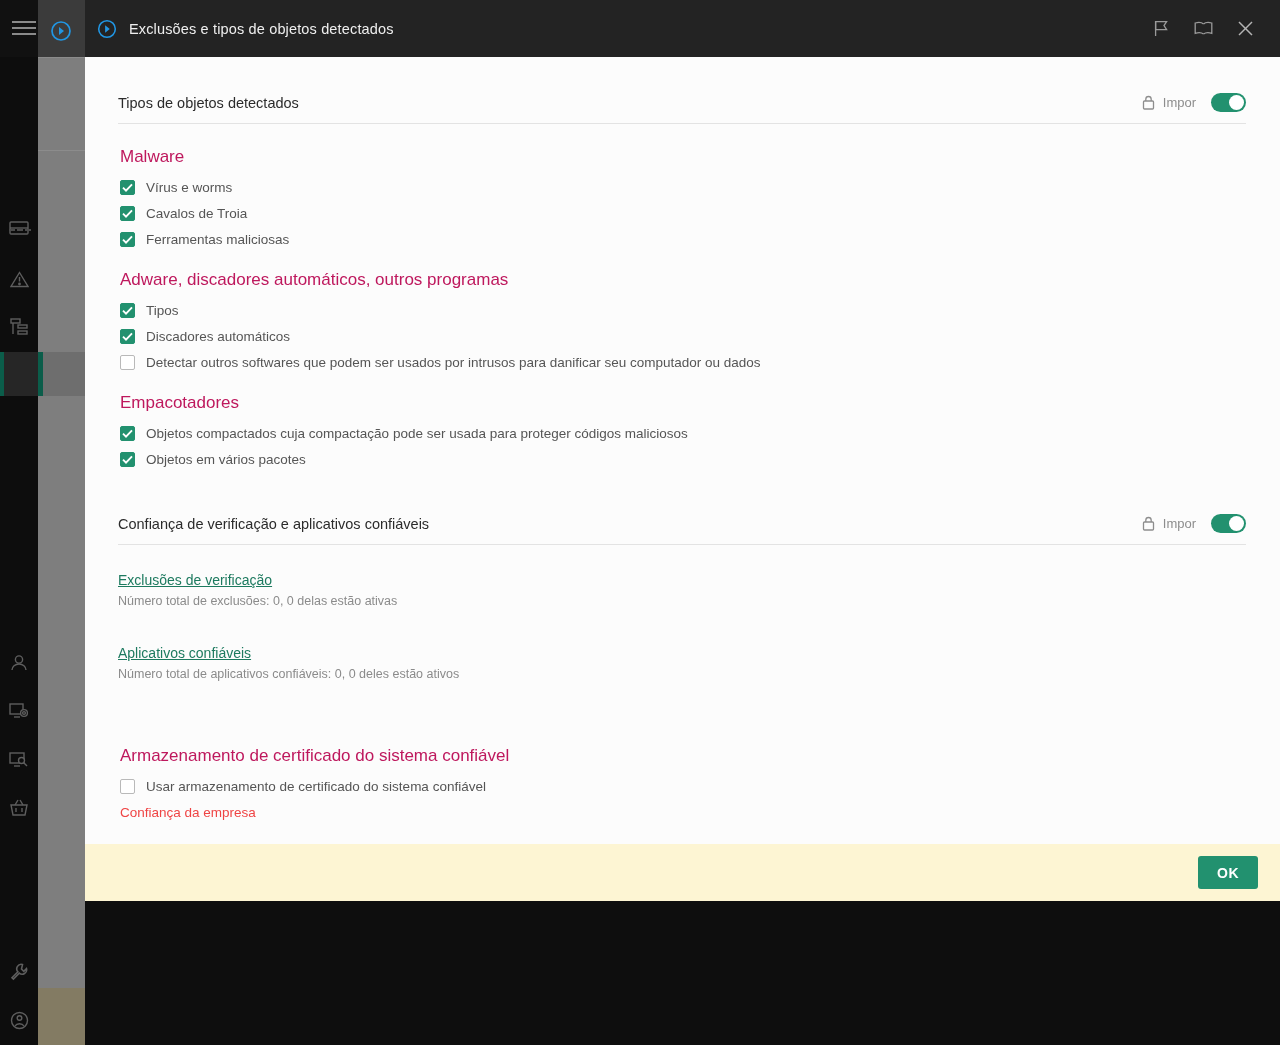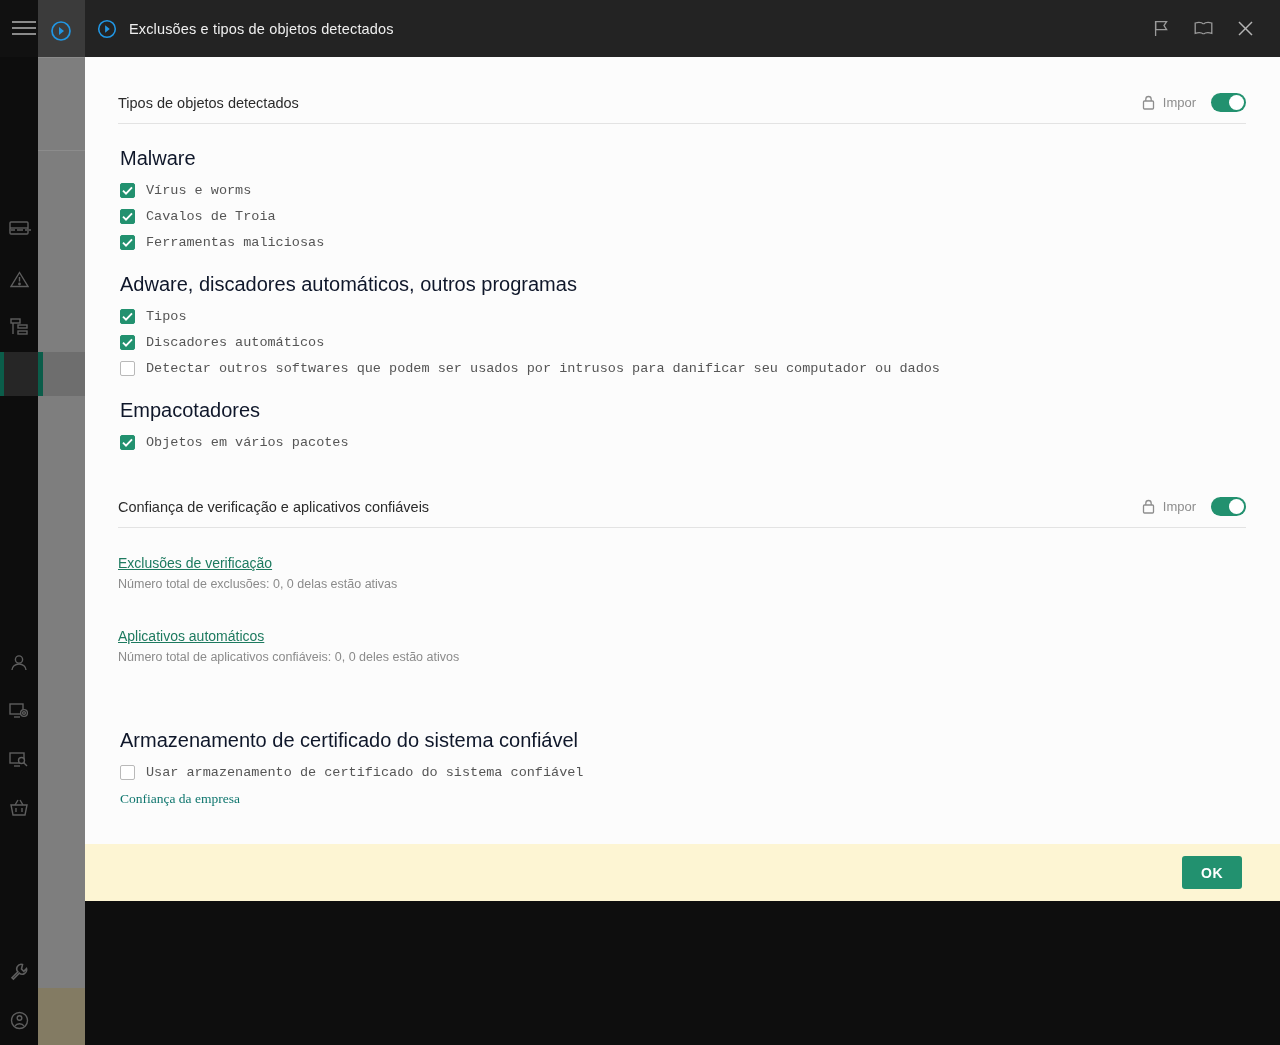--- a/index.html
+++ b/index.html
@@ -103,49 +103,49 @@
   .toggle {
     width: 35px; height: 19px; border-radius: 10px; background: #22916f;
     position: relative; cursor: pointer; margin-left: 7px;
   }
   .toggle::after {
     content: ""; position: absolute; right: 2px; top: 2px;
     width: 15px; height: 15px; border-radius: 50%; background: #ffffff;
   }
 
   .group-title {
-    font-size: 20px; color: #0f172a; margin: 23px 0 13px 2px;
+    font-size: 17px; color: #be185d; margin: 23px 0 13px 2px;
   }
   .cb-row {
-    display: flex; align-items: center; margin: 0 0 11px 2px; font-family: Liberation Mono, monospace;
+    display: flex; align-items: center; margin: 0 0 11px 2px;
   }
   .cb {
     width: 15px; height: 15px; border-radius: 2px; flex: 0 0 15px;
     display: flex; align-items: center; justify-content: center;
     cursor: pointer;
   }
   .cb.on { background: #22916f; border: 1px solid #22916f; }
   .cb.off { background: #ffffff; border: 1px solid #b9b9b9; }
   .cb svg { display: block; }
   .cb-label { font-size: 13.5px; color: #555555; margin-left: 11px; }
 
   .link-block { margin-top: 26px; }
   .link-block.second { margin-top: 36px; }
   .ext-link {
     font-size: 14px; color: #1d7a5f; text-decoration: underline;
     cursor: pointer; display: inline-block;
   }
   .sub-note { font-size: 12.5px; color: #8b8b8b; margin-top: 5px; }
 
-  .plain-text { font-size: 13.5px; color: #0f766e; margin: 4px 0 0 2px; font-family: Liberation Serif, serif; }
+  .plain-text { font-size: 13.5px; color: #ef4444; margin: 4px 0 0 2px; }
 
   .footer {
     flex: 0 0 57px; background: #fdf5d3;
     display: flex; align-items: center; justify-content: flex-end;
-    padding-right: 38px;
+    padding-right: 22px;
   }
   .ok-btn {
     background: #22916f; color: #ffffff; border: none; border-radius: 3px;
     font-family: "Liberation Sans", sans-serif;
     font-size: 14px; font-weight: bold; letter-spacing: .4px;
     width: 60px; height: 33px; cursor: pointer;
   }
   .footer-strip {
     position: absolute; left: 38px; bottom: 0; width: 47px; height: 57px;
     background: #837b63;
@@ -360,20 +360,28 @@
         <span class="cb-label">Detectar outros softwares que podem ser usados por intrusos para danificar seu computador ou dados</span>
       </div>
 
       <div class="group-title">Empacotadores</div>
       <div class="cb-row">
         <span class="cb on">
           <svg width="11" height="9" viewBox="0 0 11 9" fill="none" stroke="#ffffff" stroke-width="1.9">
             <path d="M1 4.6 L4 7.6 L10 1.4"></path>
             </svg>
         </span>
+        <span class="cb-label">Objetos compactados cuja compactação pode ser usada para proteger códigos maliciosos</span>
+      </div>
+      <div class="cb-row">
+        <span class="cb on">
+          <svg width="11" height="9" viewBox="0 0 11 9" fill="none" stroke="#ffffff" stroke-width="1.9">
+            <path d="M1 4.6 L4 7.6 L10 1.4"></path>
+            </svg>
+        </span>
         <span class="cb-label">Objetos em vários pacotes</span>
       </div>
 
       <div class="section-head" style="margin-top:47px">
         <div class="section-head-title">Confiança de verificação e aplicativos confiáveis</div>
         <div class="lock-wrap">
           <span class="lock-icon">
             <svg width="13" height="15" viewBox="0 0 13 15" fill="none" stroke="#8d8d8d" stroke-width="1.3">
               <rect x="1.5" y="6" width="10" height="8" rx="1"></rect>
               <path d="M3.8 6 V4.2 a2.7 2.7 0 0 1 5.4 0 V6"></path>
@@ -383,21 +391,21 @@
           <div class="toggle"></div>
         </div>
       </div>
 
       <div class="link-block">
         <span class="ext-link">Exclusões de verificação</span>
         <div class="sub-note">Número total de exclusões: 0, 0 delas estão ativas</div>
       </div>
 
       <div class="link-block second">
-        <span class="ext-link">Aplicativos automáticos</span>
+        <span class="ext-link">Aplicativos confiáveis</span>
         <div class="sub-note">Número total de aplicativos confiáveis: 0, 0 deles estão ativos</div>
       </div>
 
       <div class="group-title" style="margin-top:65px">Armazenamento de certificado do sistema confiável</div>
       <div class="cb-row">
         <span class="cb off"></span>
         <span class="cb-label">Usar armazenamento de certificado do sistema confiável</span>
       </div>
       <div class="plain-text">Confiança da empresa</div>
 

